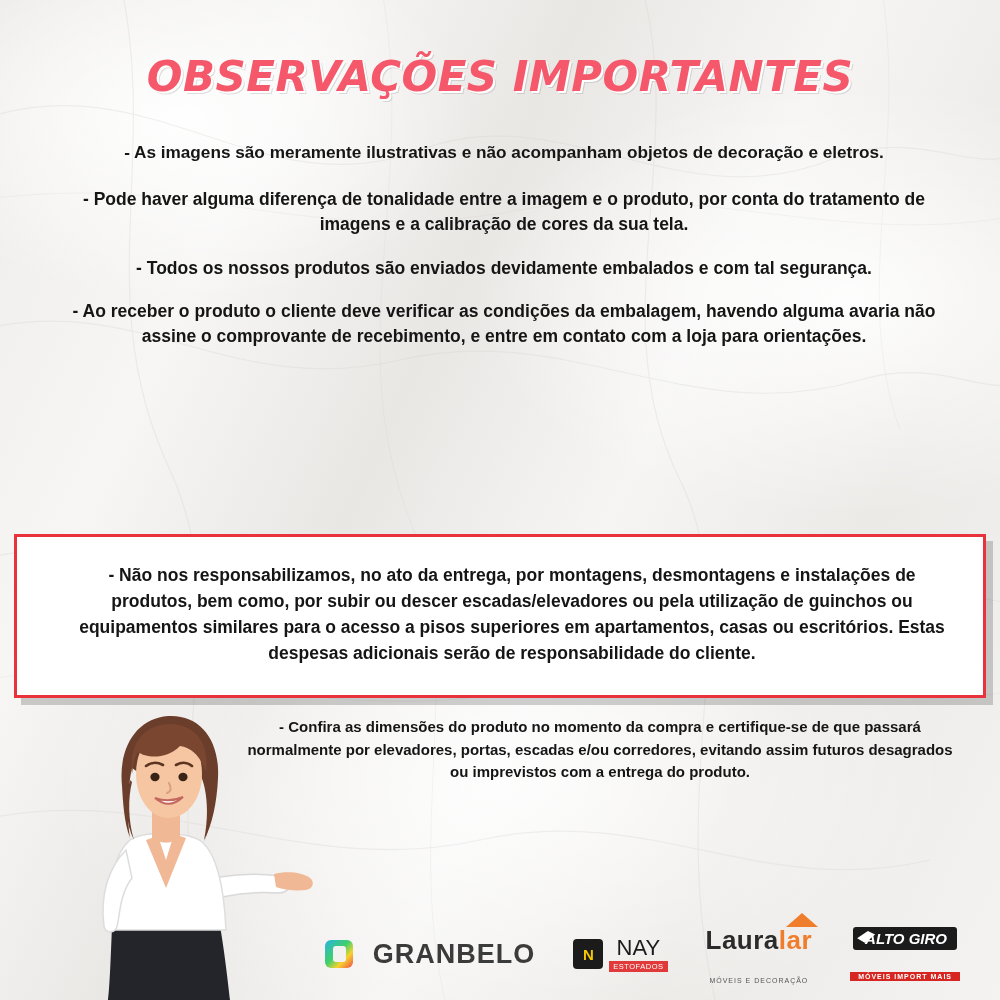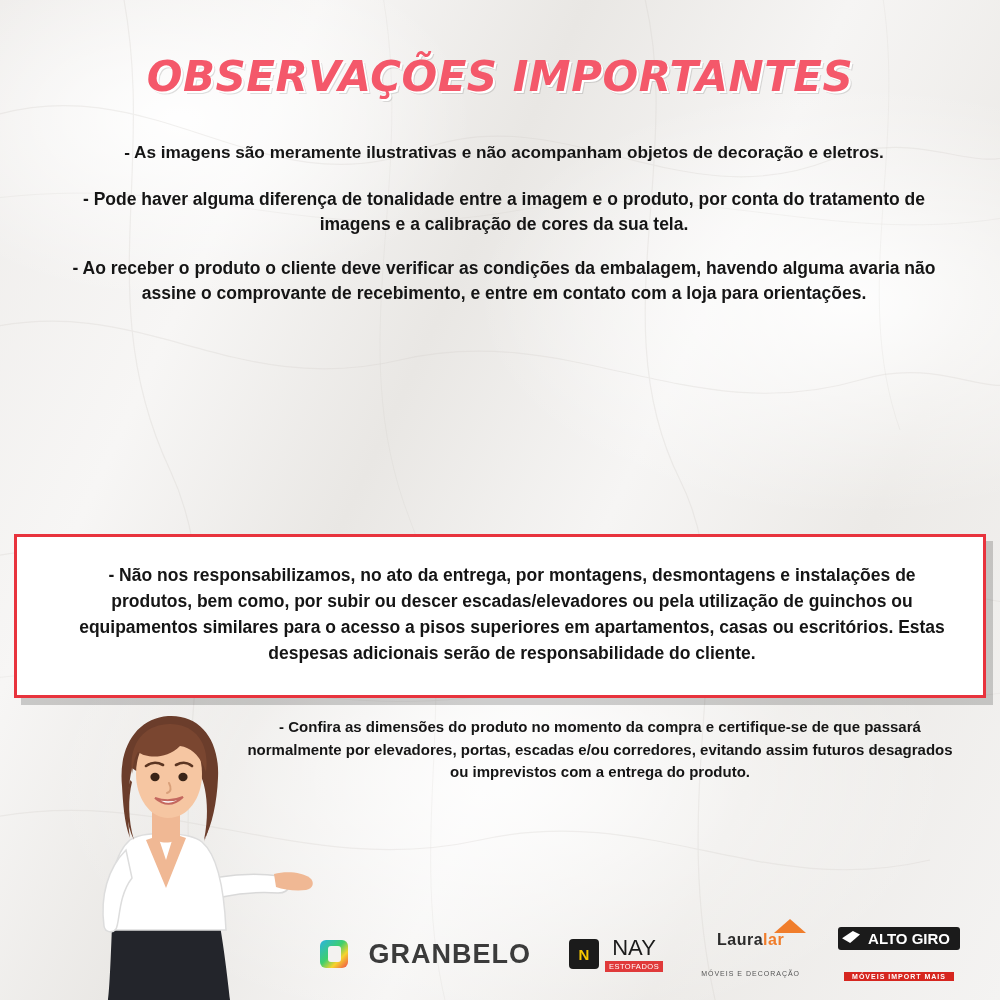--- a/index.html
+++ b/index.html
@@ -181,21 +181,21 @@
     margin-top: 2px;
     display: inline-block;
   }
   .laura {
     display: flex;
     flex-direction: column;
     align-items: center;
     position: relative;
   }
   .laura-word {
-    font-size: 16px;
+    font-size: 26px;
     font-weight: bold;
     color: #2b2b2b;
     letter-spacing: 0.5px;
   }
   .laura-word .accent { color: #f07d2b; }
   .laura-sub {
     font-size: 7px;
     color: #555;
     letter-spacing: 1px;
     margin-top: 1px;
@@ -212,21 +212,22 @@
   .altogiro {
     display: flex;
     flex-direction: column;
     align-items: center;
   }
   .altogiro-top {
     background: #1b1b1b;
     color: #ffffff;
     font-size: 15px;
     font-weight: 900;
-    padding: 3px 10px 3px 30px;
+    font-style: italic;
+    padding: 3px 10px 3px 12px;
     position: relative;
     border-radius: 3px;
   }
   .altogiro-top::before {
     content: "";
     position: absolute;
     left: 4px; top: 4px;
     width: 18px; height: 12px;
     background: #ffffff;
     clip-path: polygon(0 60%, 60% 0, 100% 30%, 45% 100%);
@@ -261,20 +262,21 @@
       <path d="M380,-20 C420,180 340,340 410,520 C470,670 400,840 450,1020"></path>
       <path d="M880,-20 C910,140 850,290 900,430"></path>
     </g>
   </svg>
 
   <div class="title">OBSERVAÇÕES IMPORTANTES</div>
 
   <div class="bullets">
     <div class="bullet b0">- As imagens são meramente ilustrativas e não acompanham objetos de decoração e eletros.</div>
     <div class="bullet b1">- Pode haver alguma diferença de tonalidade entre a imagem e o produto, por conta do tratamento de imagens e a calibração de cores da sua tela.</div>
+    <div class="bullet b2">- Todos os nossos produtos são enviados devidamente embalados e com tal segurança.</div>
     <div class="bullet b3">- Ao receber o produto o cliente deve verificar as condições da embalagem, havendo alguma avaria não assine o comprovante de recebimento, e entre em contato com a loja para orientações.</div>
   </div>
 
   <div class="highlight-box">
     <div class="bullet">- Não nos responsabilizamos, no ato da entrega, por montagens, desmontagens e instalações de produtos, bem como, por subir ou descer escadas/elevadores ou pela utilização de guinchos ou equipamentos similares para o acesso a pisos superiores em apartamentos, casas ou escritórios. Estas despesas adicionais serão de responsabilidade do cliente.</div>
   </div>
 
   <div class="after-box">
     <div class="bullet">- Confira as dimensões do produto no momento da compra e certifique-se de que passará normalmente por elevadores, portas, escadas e/ou corredores, evitando assim futuros desagrados ou imprevistos com a entrega do produto.</div>
   </div>

